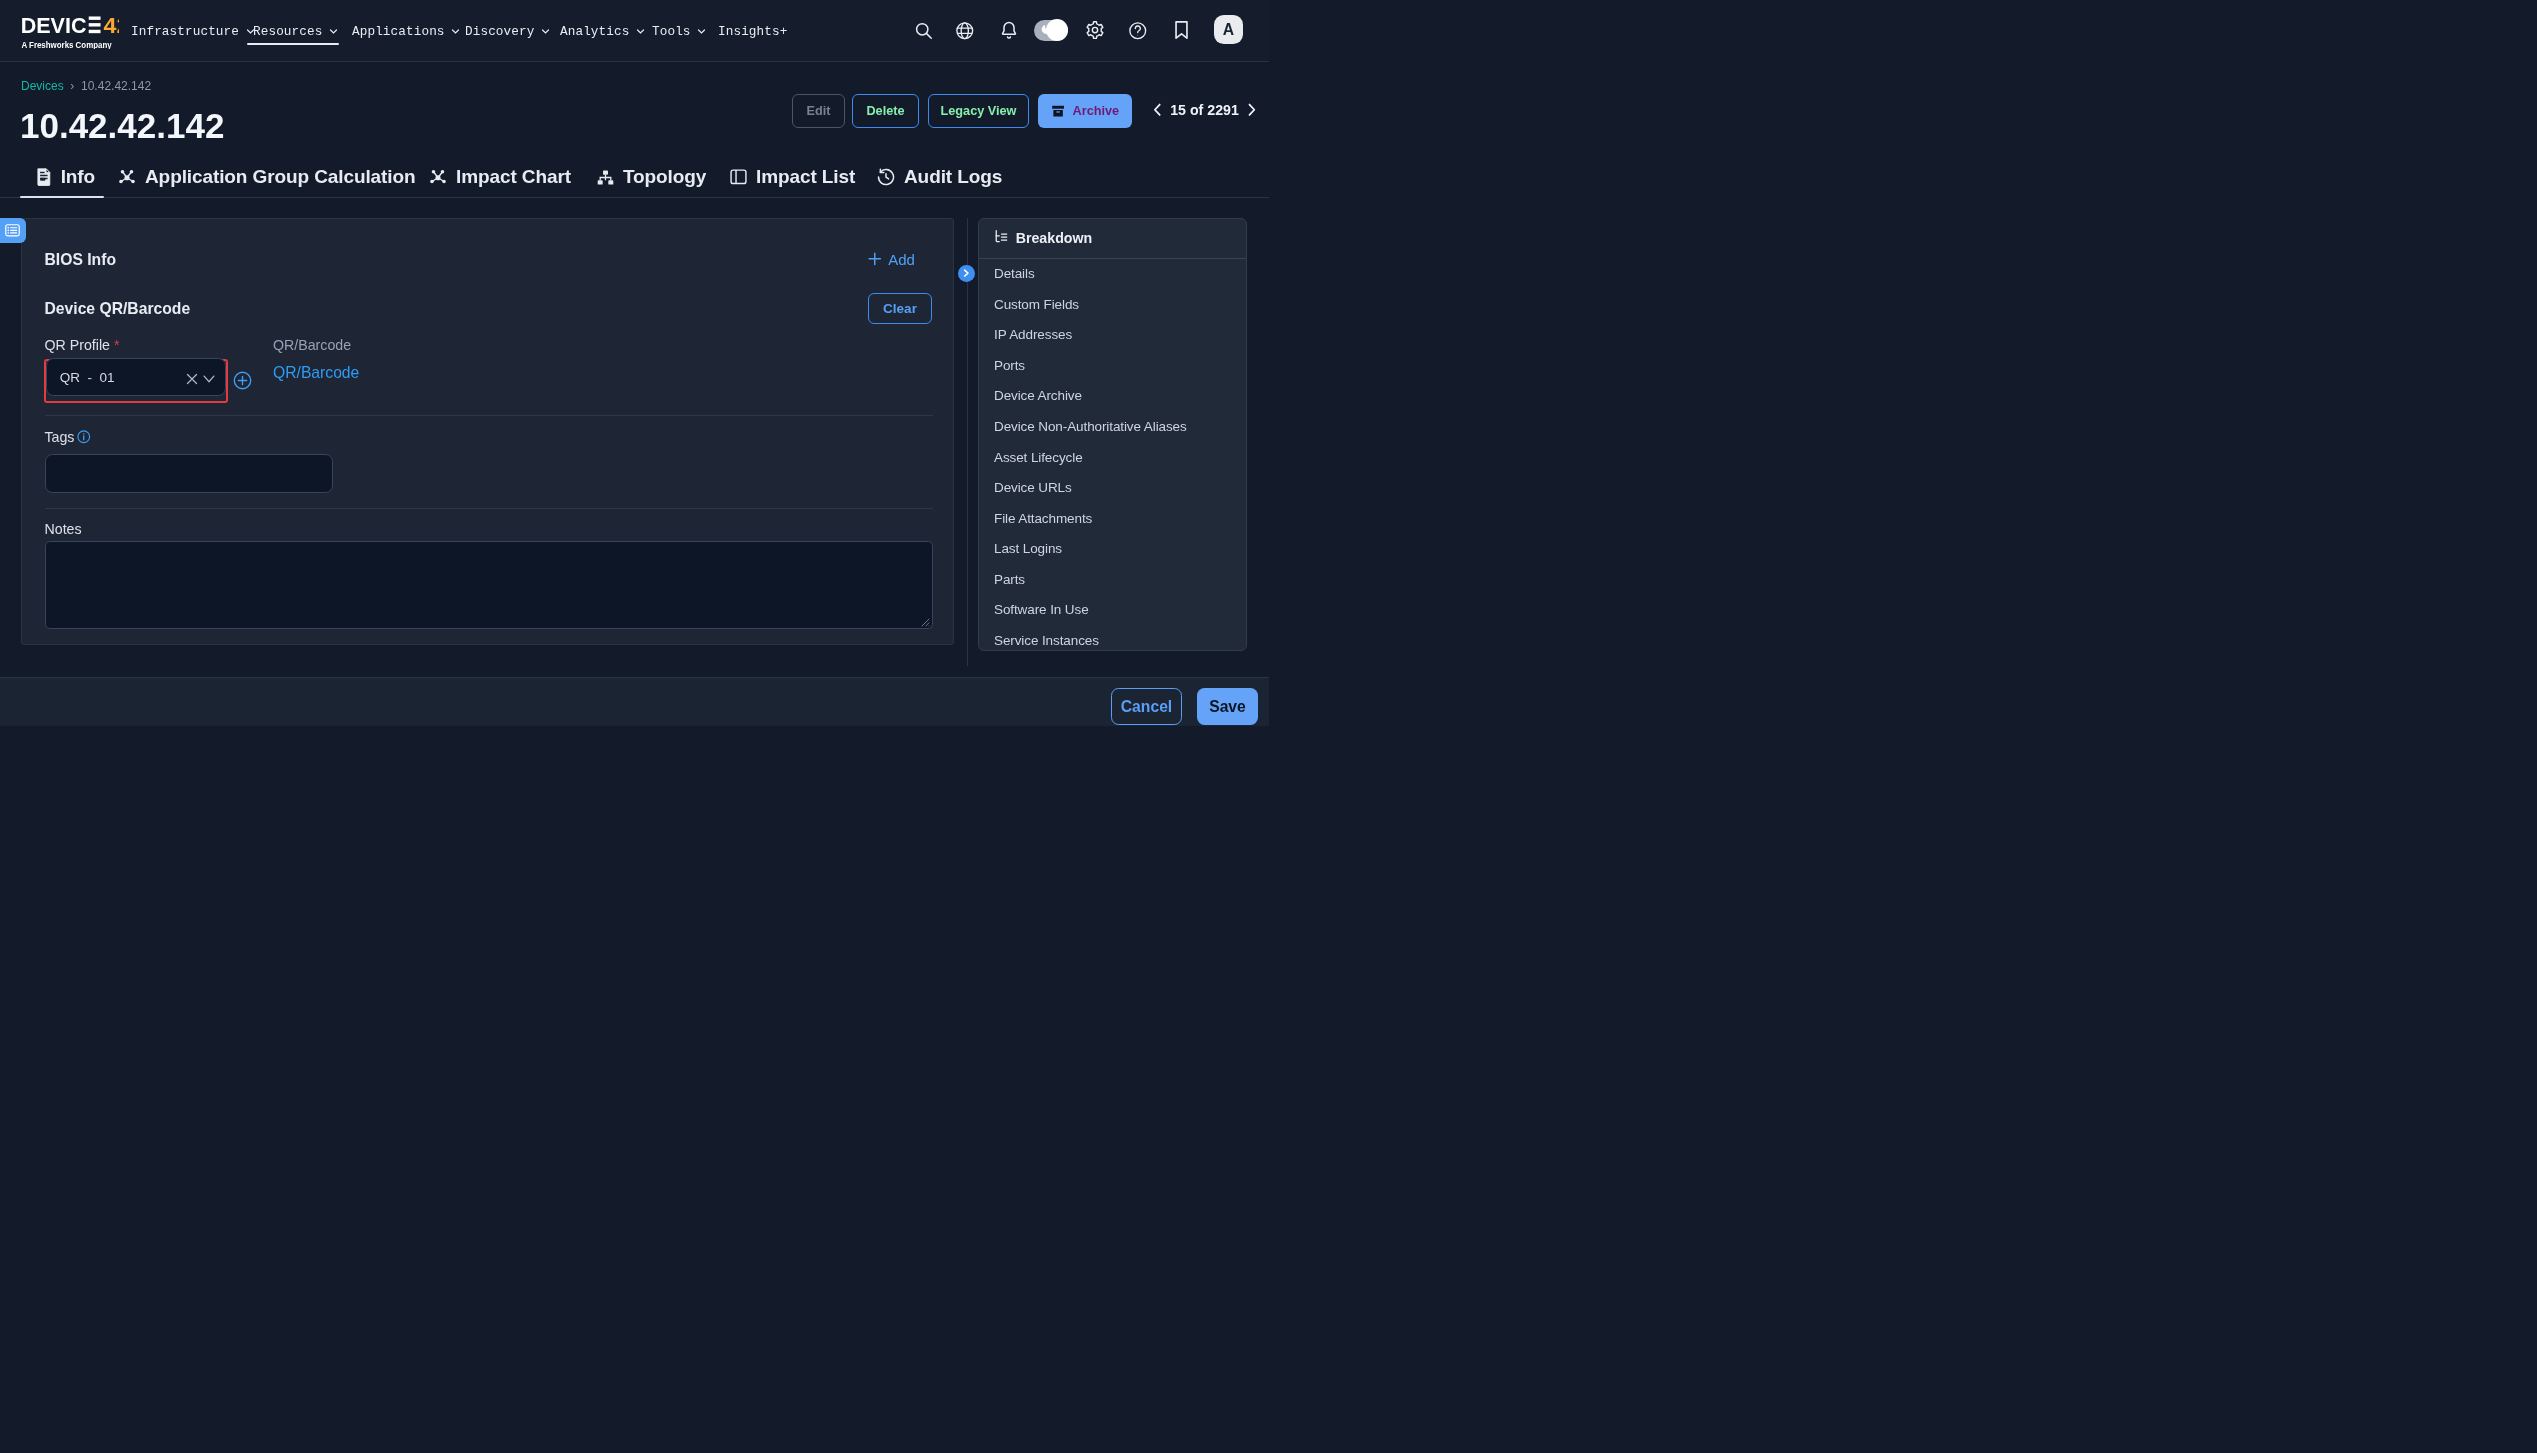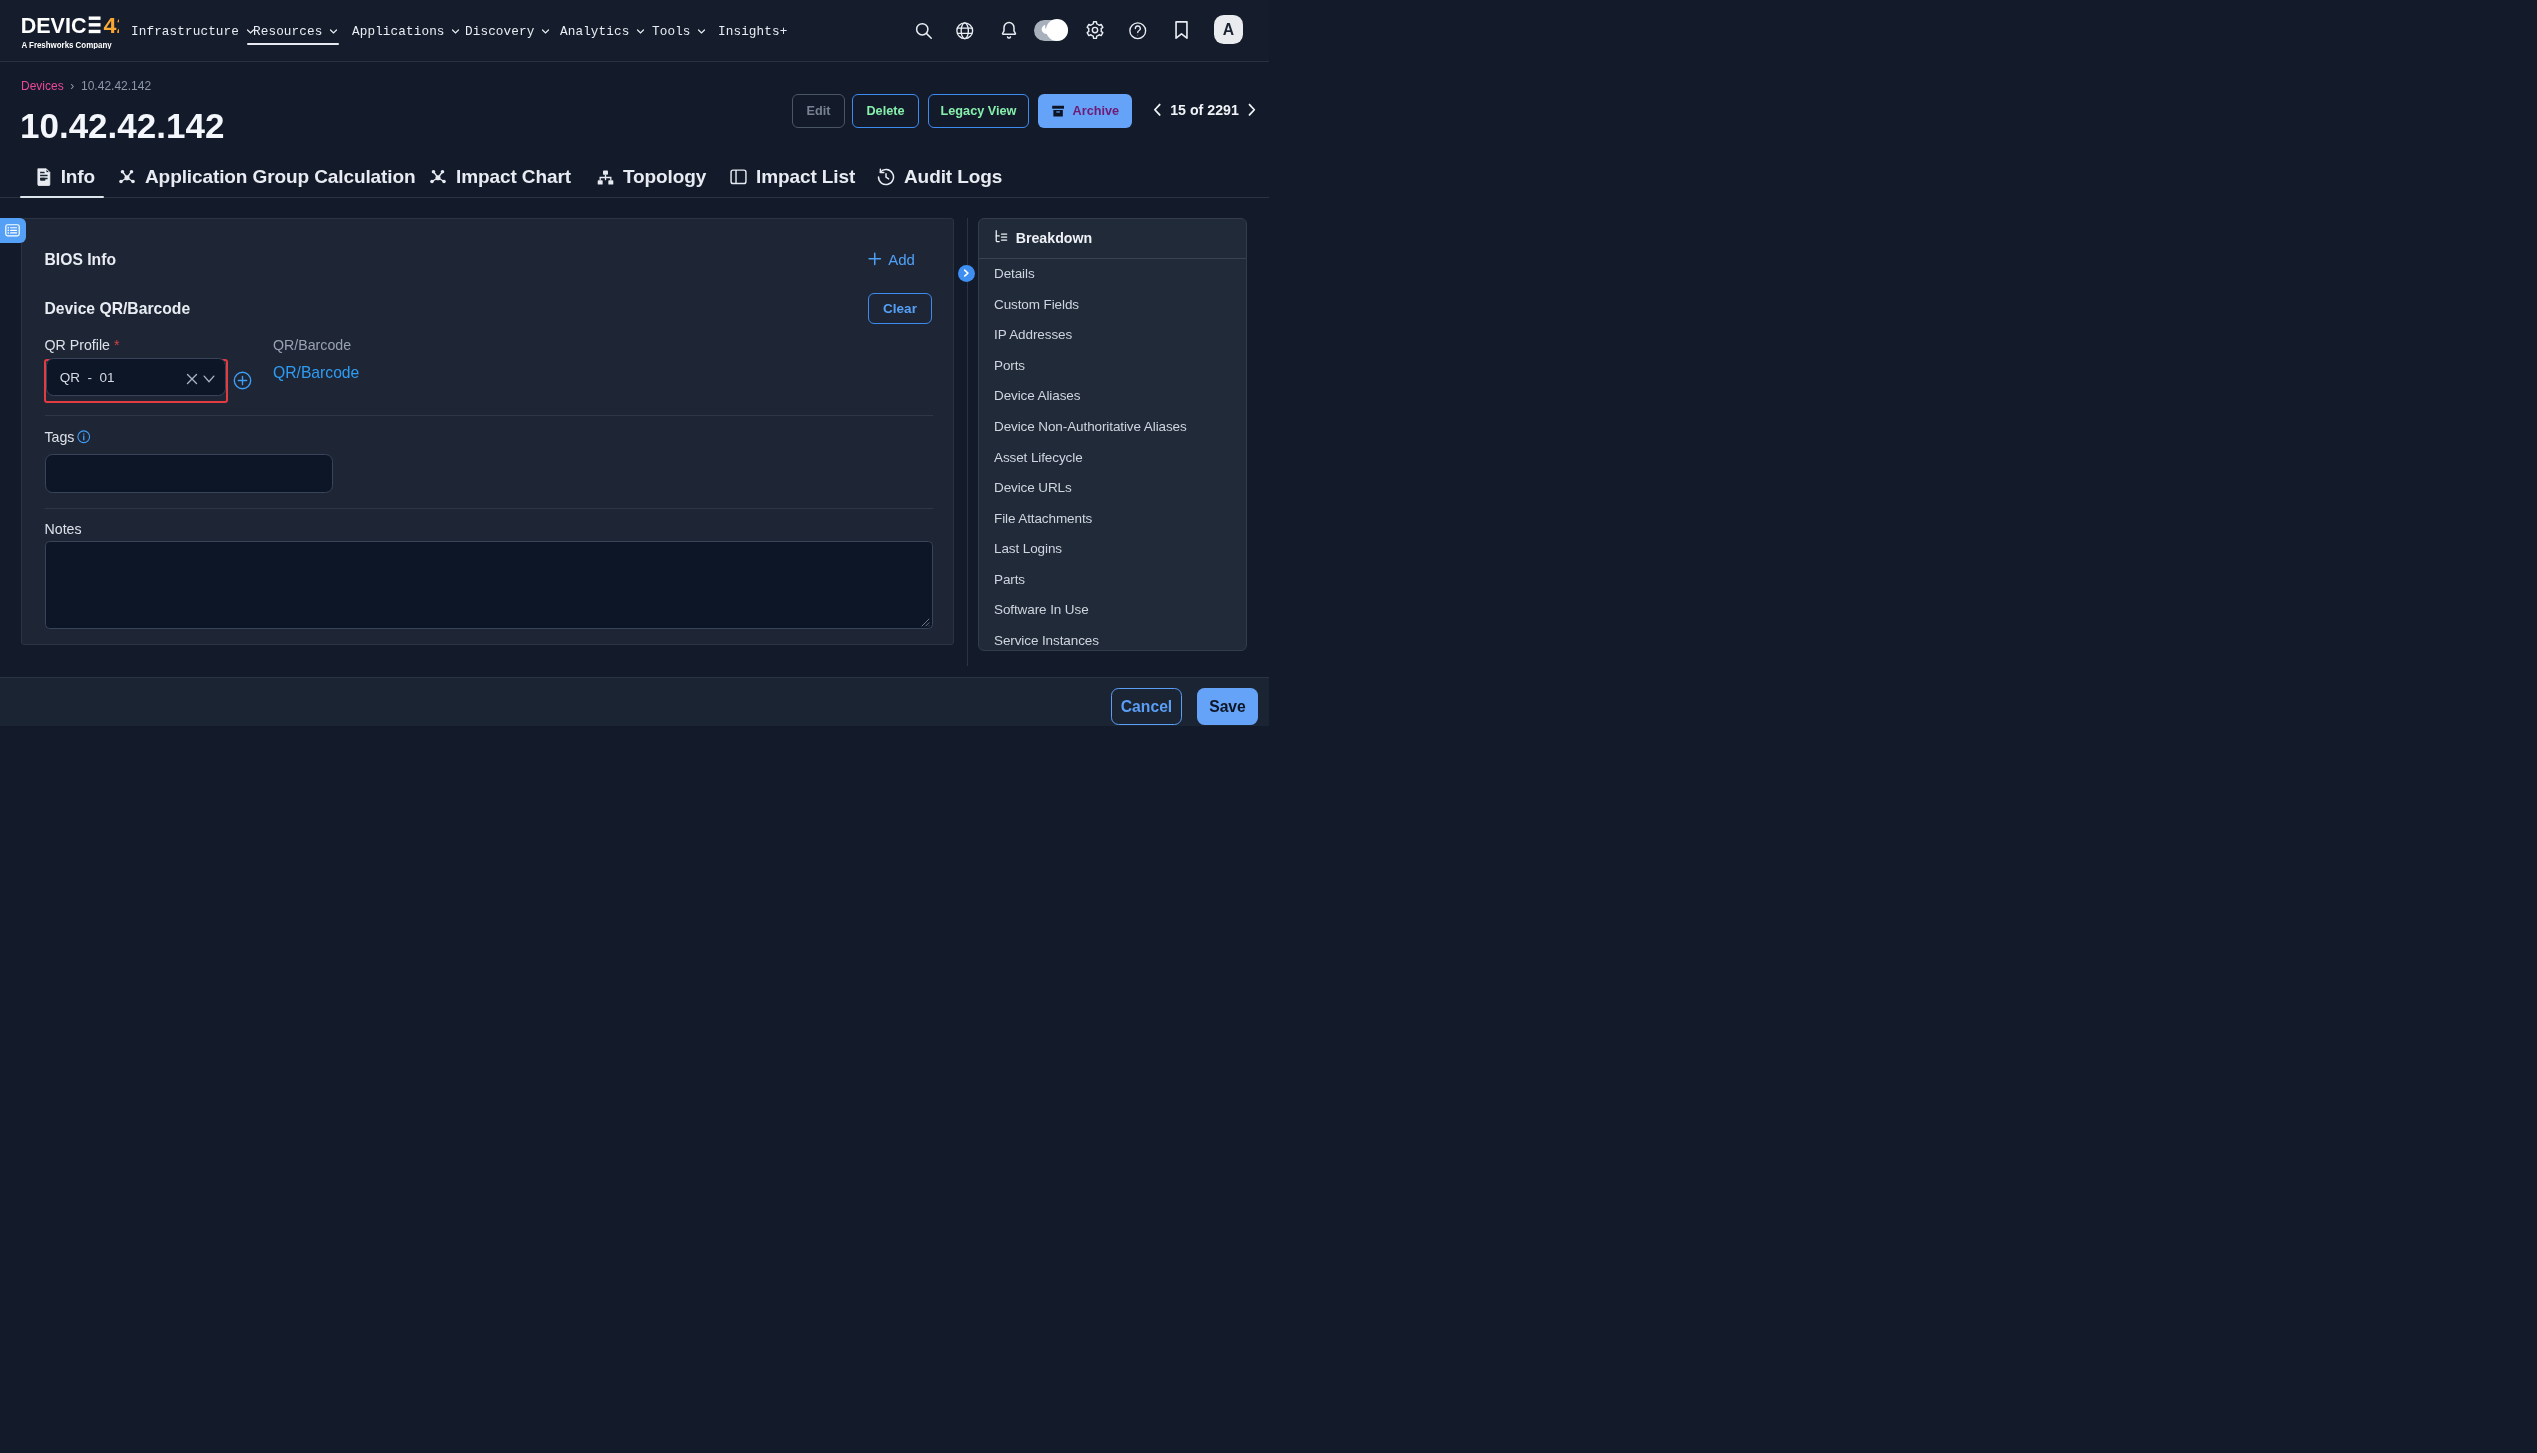--- a/index.html
+++ b/index.html
@@ -8,21 +8,21 @@
 .abs { position:absolute; }
 #stage { position:relative; width:1269px; height:727px;padding-left:34px; }
 
 #nav { position:absolute; left:0; top:0; width:1269px; height:62px;
   background:#151D2C; border-bottom:0.7px solid #2A3241; }
 .navitem { position:absolute; top:0; height:62px; display:flex; align-items:center;
   color:#E9EDF3; font-size:12.7px; letter-spacing:0.1px; gap:6.7px;font-family:Liberation Mono, monospace; }
 .caret { width:9px; height:9px; }
 
 #crumb { position:absolute; left:21px; top:79px; font-size:12px; color:#8D98A9; }
-#crumb a { color:#ec4899; text-decoration:none; }
+#crumb a { color:#14b8a6; text-decoration:none; }
 #title { position:absolute; left:20px; top:106px; font-size:35px; font-weight:bold;
   color:#F3F6FA; letter-spacing:0px; }
 .btn { position:absolute; top:94px; height:34px; border-radius:6px; font-size:12.7px;
   font-weight:bold; display:flex; align-items:center; justify-content:center; }
 .btn-ghost { border:0.7px solid #4A5565; color:#768292; }
 .btn-blue { border:0.7px solid #3D8BF1; color:#86efac; background:transparent; }
 .btn-fill { background:#64A3F8; color:#701a75; }
 
 .tab { position:absolute; top:166px; height:22.5px; display:flex; align-items:center;
   gap:9px; color:#E8ECF2; font-size:19px; font-weight:bold; letter-spacing:-0.1px; }
@@ -273,21 +273,21 @@
     <div id="sbhead"><svg width="14.2" height="14.2" viewBox="0 0 19 19" fill="none" stroke="#EEF1F5" stroke-width="1.7">
           <path d="M3 1v13a1.5 1.5 0 0 0 1.5 1.5H7" stroke-linecap="round"></path>
           <path d="M3 8h4" stroke-linecap="round"></path>
           <path d="M10 5.5h7M10 9.5h7M10 13.5h7" stroke-linecap="round"></path>
         </svg>Breakdown</div>
     <div id="sbdiv"></div>
     <div class="sbitem" style="top:47px">Details</div>
     <div class="sbitem" style="top:78px">Custom Fields</div>
     <div class="sbitem" style="top:108px">IP Addresses</div>
     <div class="sbitem" style="top:139px">Ports</div>
-    <div class="sbitem" style="top:169px">Device Aliases</div>
+    <div class="sbitem" style="top:169px">Device Archive</div>
     <div class="sbitem" style="top:200px">Device Non-Authoritative Aliases</div>
     <div class="sbitem" style="top:231px">Asset Lifecycle</div>
     <div class="sbitem" style="top:261px">Device URLs</div>
     <div class="sbitem" style="top:292px">File Attachments</div>
     <div class="sbitem" style="top:322px">Last Logins</div>
     <div class="sbitem" style="top:353px">Parts</div>
     <div class="sbitem" style="top:383px">Software In Use</div>
     <div class="sbitem" style="top:414px">Service Instances</div>
   </div>
   <div id="footer"></div>

